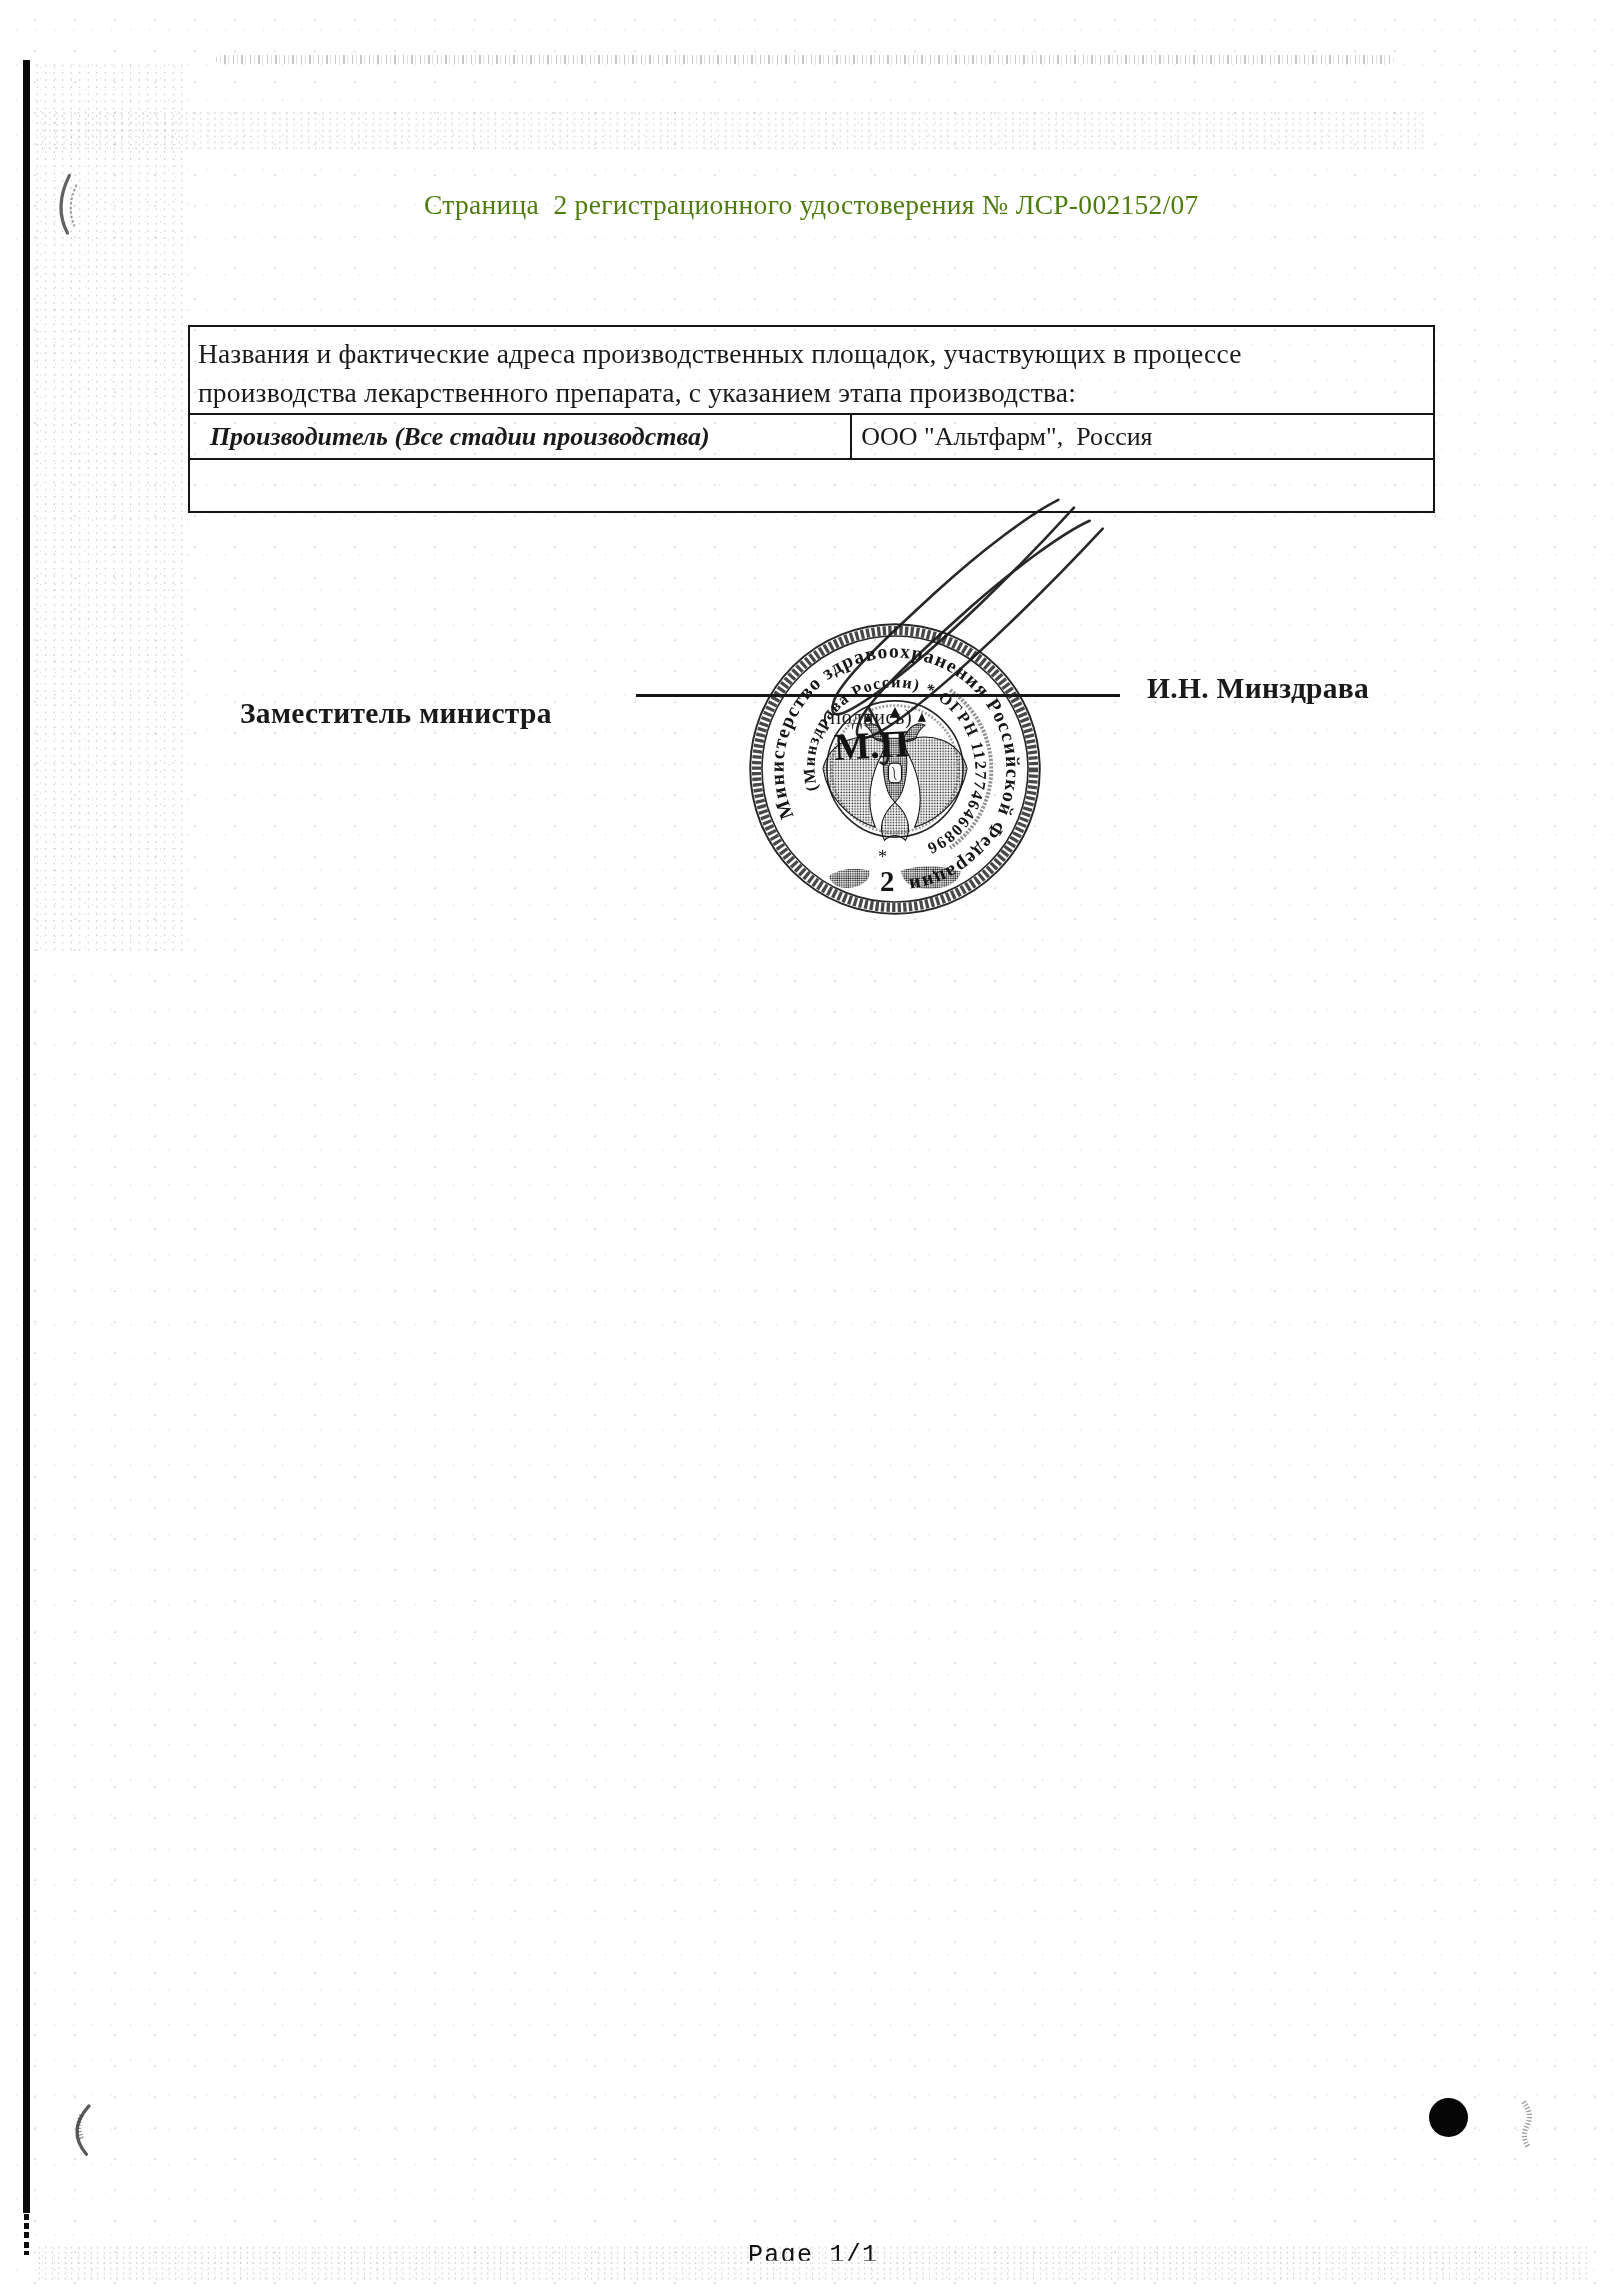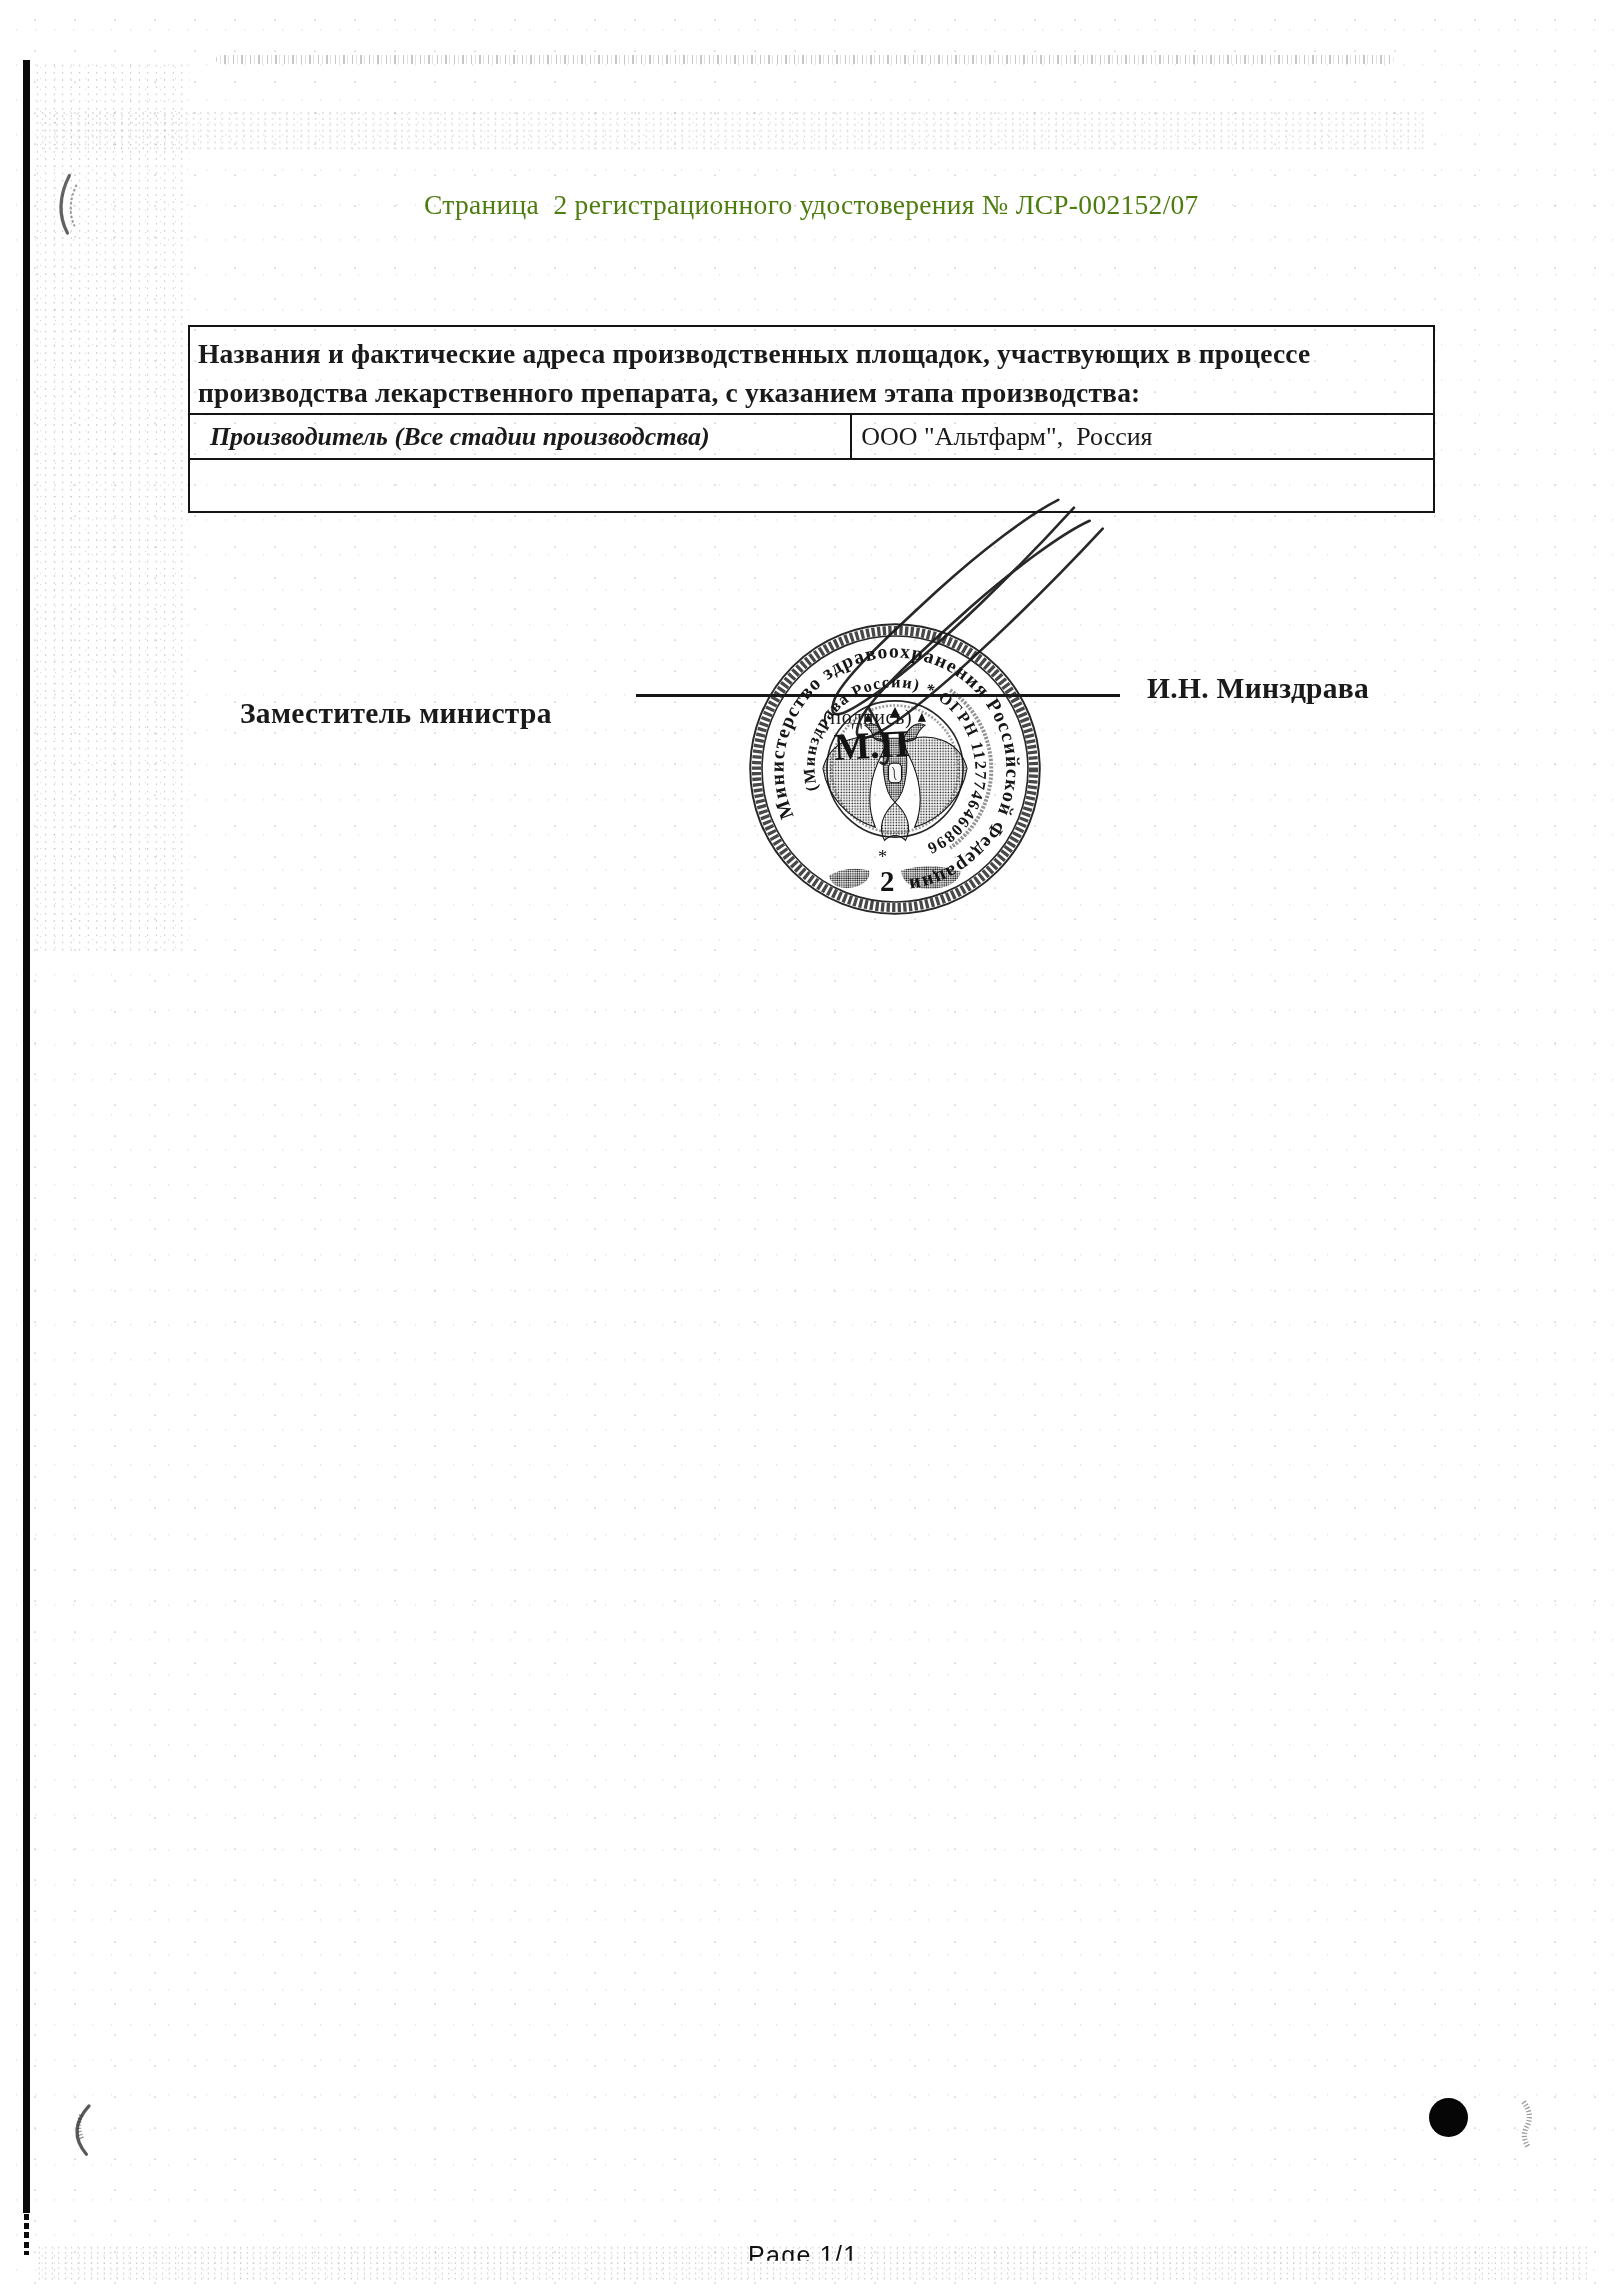--- a/index.html
+++ b/index.html
@@ -60,21 +60,21 @@
     white-space:pre; color:#4d7c0f;
   }
 
   
   .reg-table{
     left:188px; top:325px; width:1247px; height:188px; z-index:2;
     border:2.6px solid #141414; box-sizing:border-box; background:transparent;
   }
   .t-header{
     height:88px; box-sizing:border-box; border-bottom:2.6px solid #141414;
-    padding:6.5px 9.2px 0 7.9px; font-weight:bold; font-size:27.5px; line-height:1.42;
+    padding:6.5px 9.2px 0 7.9px; font-weight:normal; font-size:27.5px; line-height:1.42;
     letter-spacing:0.2px;
   }
   .t-row1{
     display:grid; grid-template-columns:662px 1fr; height:45px;
     border-bottom:2.6px solid #141414; box-sizing:border-box;
   }
   .t-cell-label{
     border-right:2px solid #141414; font-style:italic; font-weight:bold;
     font-size:26px; padding:6.5px 0 0 7.9px; box-sizing:border-box;margin-left:12px;
   }
@@ -88,21 +88,21 @@
   .sig-caption{left:823px; top:706px; font-size:20px; z-index:2; letter-spacing:0.7px;}
 
   
   .stamp-svg{left:745px; top:619px; width:300px; height:300px; z-index:3;}
   .sign-svg {left:765px; top:492px; width:367px; height:281px; z-index:4;}
 
   
   .punch-dot{left:1429px; top:2098px; width:39px; height:39px; border-radius:50%;
     background:#060606; z-index:5;}
   .page-footer{
-    left:748px; top:2241px; z-index:2; font-family:Liberation Sans, sans-serif;
+    left:748px; top:2241px; z-index:2; font-family:Liberation Mono, monospace;
     font-size:25px; letter-spacing:1.3px; clip-path:inset(0 0 32% 0); color:#111;
   }
 </style>
 </head>
 <body>
 
 <div class="page">
 
   <div class="abs noise"></div>
   <div class="abs band-top-edge"></div>

